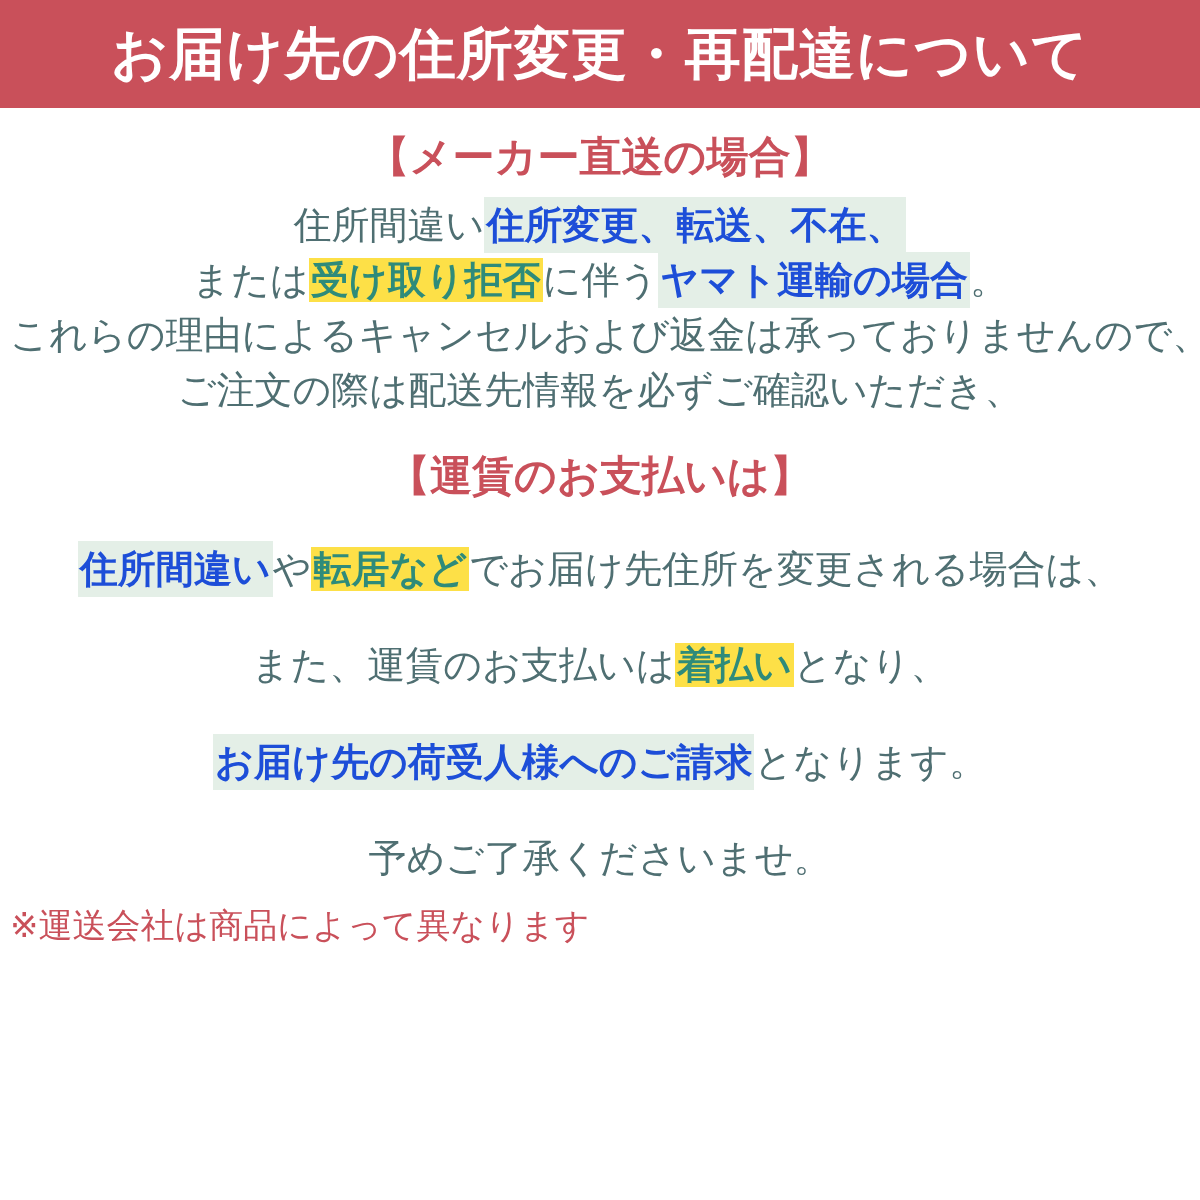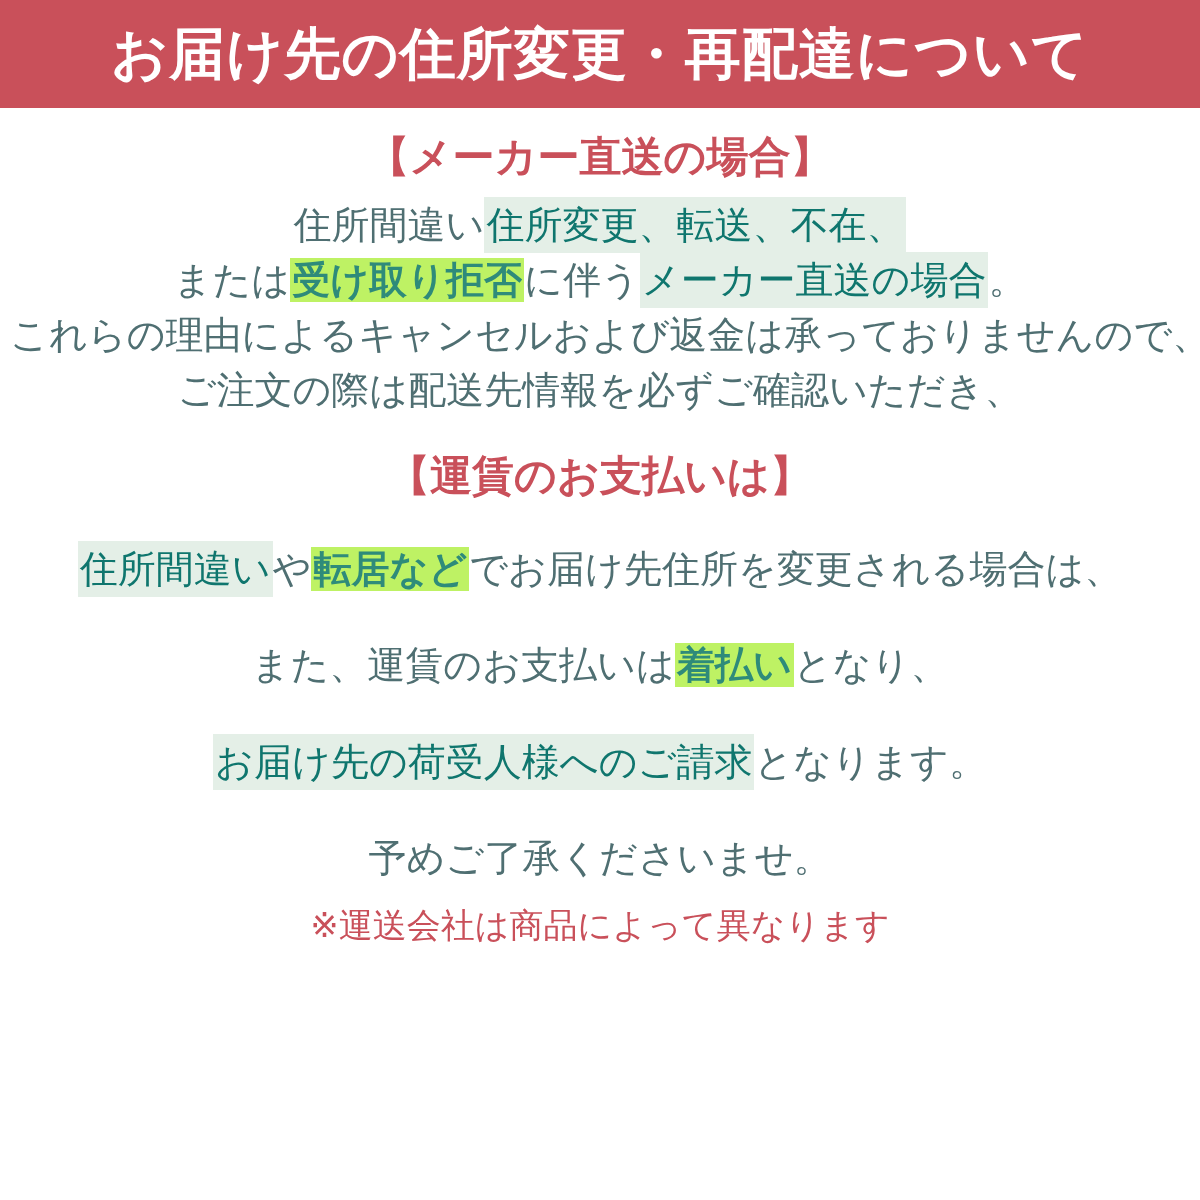--- a/index.html
+++ b/index.html
@@ -57,38 +57,38 @@
     line-height: 1.45;
     text-align: center;
     white-space: nowrap;
     margin: 0;
   }
   .line.tight {
     line-height: 1.38;
     margin-top: 44px;
   }
   .hl-green {
-    color: #0f766e;
-    font-weight: 400;
+    color: #1d4ed8;
+    font-weight: 700;
     background: #e4efe7;
     padding: 6px 2px;
   }
   .hl-pink {
     color: #2e8b7a;
     font-weight: 700;
-    background: #bef264;
+    background: #fde047;
     padding: 0 2px;
   }
   .plain-dark {
     color: #4f6f72;
   }
   .note {
     color: #c9505a;
     font-size: 34px;
-    text-align: center;
+    text-align: left;
     margin-top: 18px;
     white-space: nowrap;
   }
   .block {
     margin-top: 6px;
   }
 </style>
 </head>
 <body>
 
@@ -100,21 +100,21 @@
 
   <div class="body-wrap">
 
     <div class="section-heading">【メーカー直送の場合】</div>
 
     <div class="block">
       <p class="line">
         <span class="plain-dark">住所間違い</span><span class="hl-green">住所変更、転送、不在、</span>
       </p>
       <p class="line">
-        <span class="plain-dark">または</span><span class="hl-pink">受け取り拒否</span><span class="plain-dark">に伴う</span><span class="hl-green">メーカー直送の場合</span><span class="plain-dark">。</span>
+        <span class="plain-dark">または</span><span class="hl-pink">受け取り拒否</span><span class="plain-dark">に伴う</span><span class="hl-green">ヤマト運輸の場合</span><span class="plain-dark">。</span>
       </p>
       <p class="line">
         <span class="plain-dark">これらの理由によるキャンセルおよび返金は承っておりませんので、</span>
       </p>
       <p class="line">
         <span class="plain-dark">ご注文の際は配送先情報を必ずご確認いただき、</span>
       </p>
     </div>
 
     <div class="section-heading second">【運賃のお支払いは】</div>

